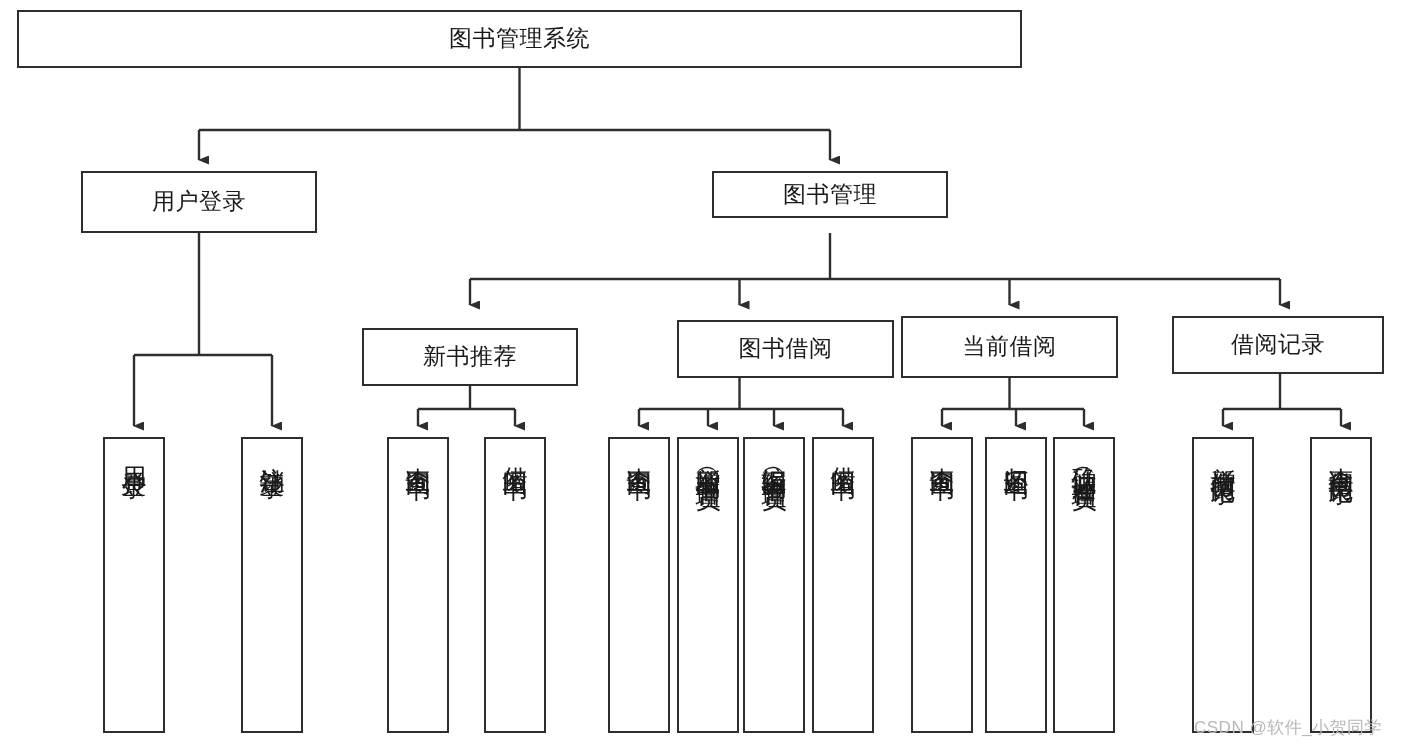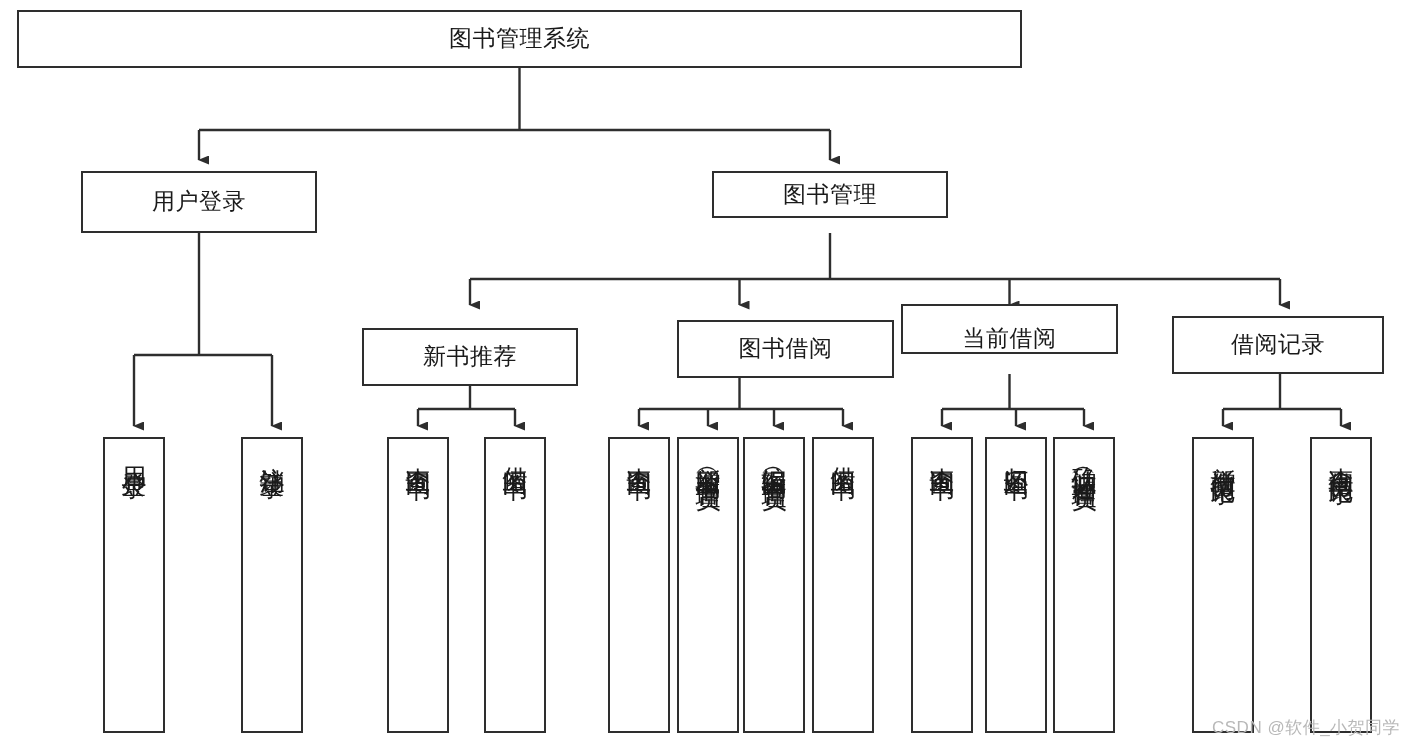--- a/index.html
+++ b/index.html
@@ -124,21 +124,21 @@
       </div>
       <div class="node horizontal" style="left: 712px; top: 171px; width: 236px; height: 47px;">
         <span class="label">图书管理</span>
       </div>
       <div class="node horizontal" style="left: 362px; top: 328px; width: 216px; height: 58px;">
         <span class="label">新书推荐</span>
       </div>
       <div class="node horizontal" style="left: 631px; top: 320px; width: 217px; height: 58px; margin-left: 46px;">
         <span class="label">图书借阅</span>
       </div>
-      <div class="node horizontal" style="left: 901px; top: 304px; width: 217px; height: 50px; align-items: flex-end;">
+      <div class="node horizontal" style="left: 901px; top: 316px; width: 217px; height: 62px;">
         <span class="label">当前借阅</span>
       </div>
       <div class="node horizontal" style="left: 1172px; top: 316px; width: 212px; height: 58px;">
         <span class="label">借阅记录</span>
       </div>
       <div class="node vertical" style="left: 103px; top: 437px; width: 62px; height: 296px;">
         <span class="label">用户登录</span>
       </div>
       <div class="node vertical" style="left: 241px; top: 437px; width: 62px; height: 296px;">
         <span class="label">注销登录</span>
@@ -170,14 +170,14 @@
       <div class="node vertical" style="left: 1053px; top: 437px; width: 62px; height: 296px;">
         <span class="label">确认归还（管理员）</span>
       </div>
       <div class="node vertical" style="left: 1192px; top: 437px; width: 62px; height: 296px;">
         <span class="label">新增借阅记录</span>
       </div>
       <div class="node vertical" style="left: 1310px; top: 437px; width: 62px; height: 296px;">
         <span class="label">查询借阅记录</span>
       </div>
     </div>
-  <div class="watermark" style="left: 1194px; top: 716px; color: rgb(184, 184, 184); margin-left: 18px;">CSDN @软件_小贺同学</div>
+  <div class="watermark" style="left: 1194px; top: 716px; color: rgb(184, 184, 184);">CSDN @软件_小贺同学</div>
 </div>
 
 </body></html>

